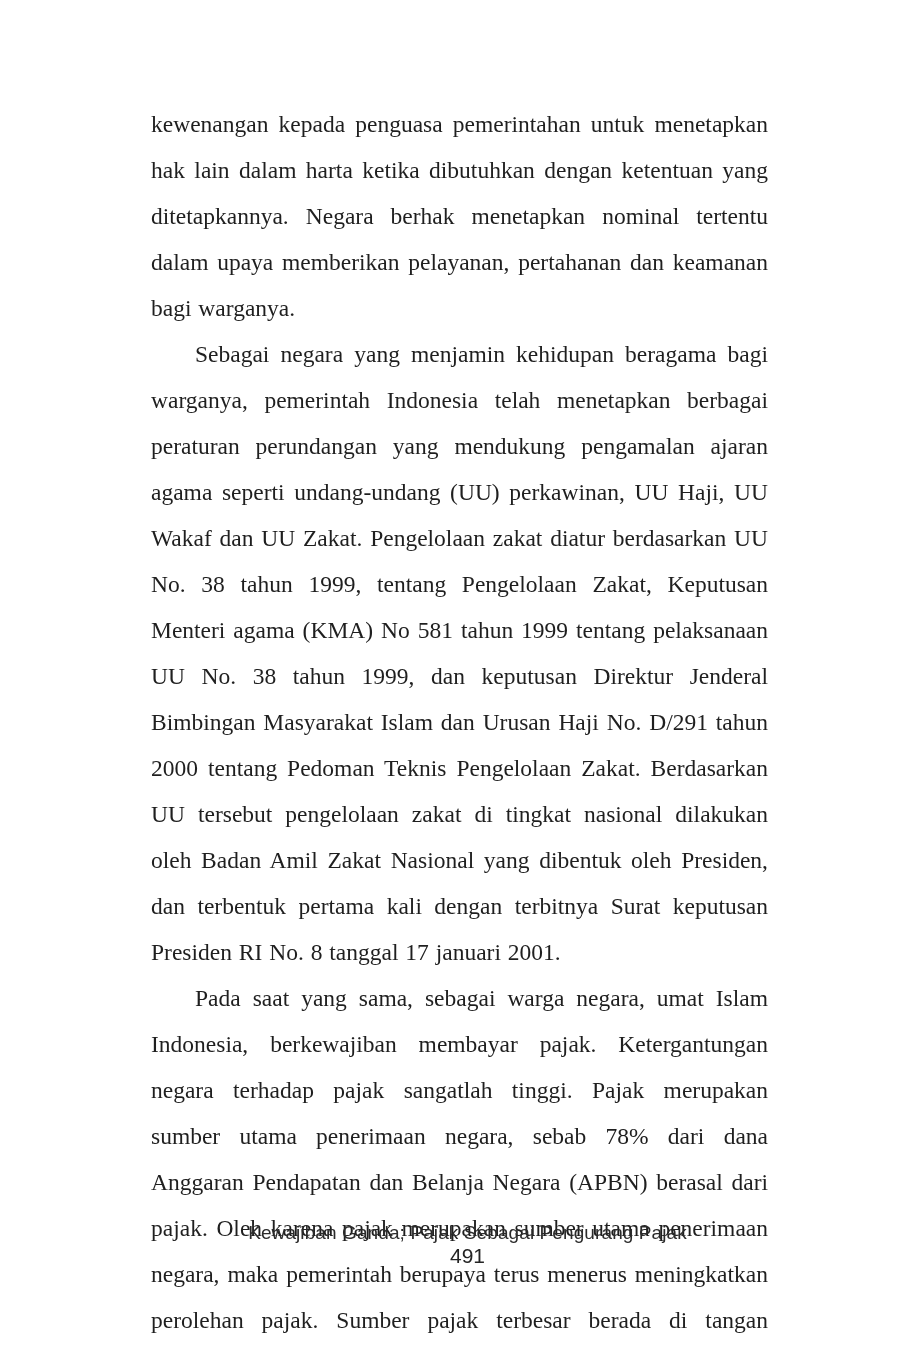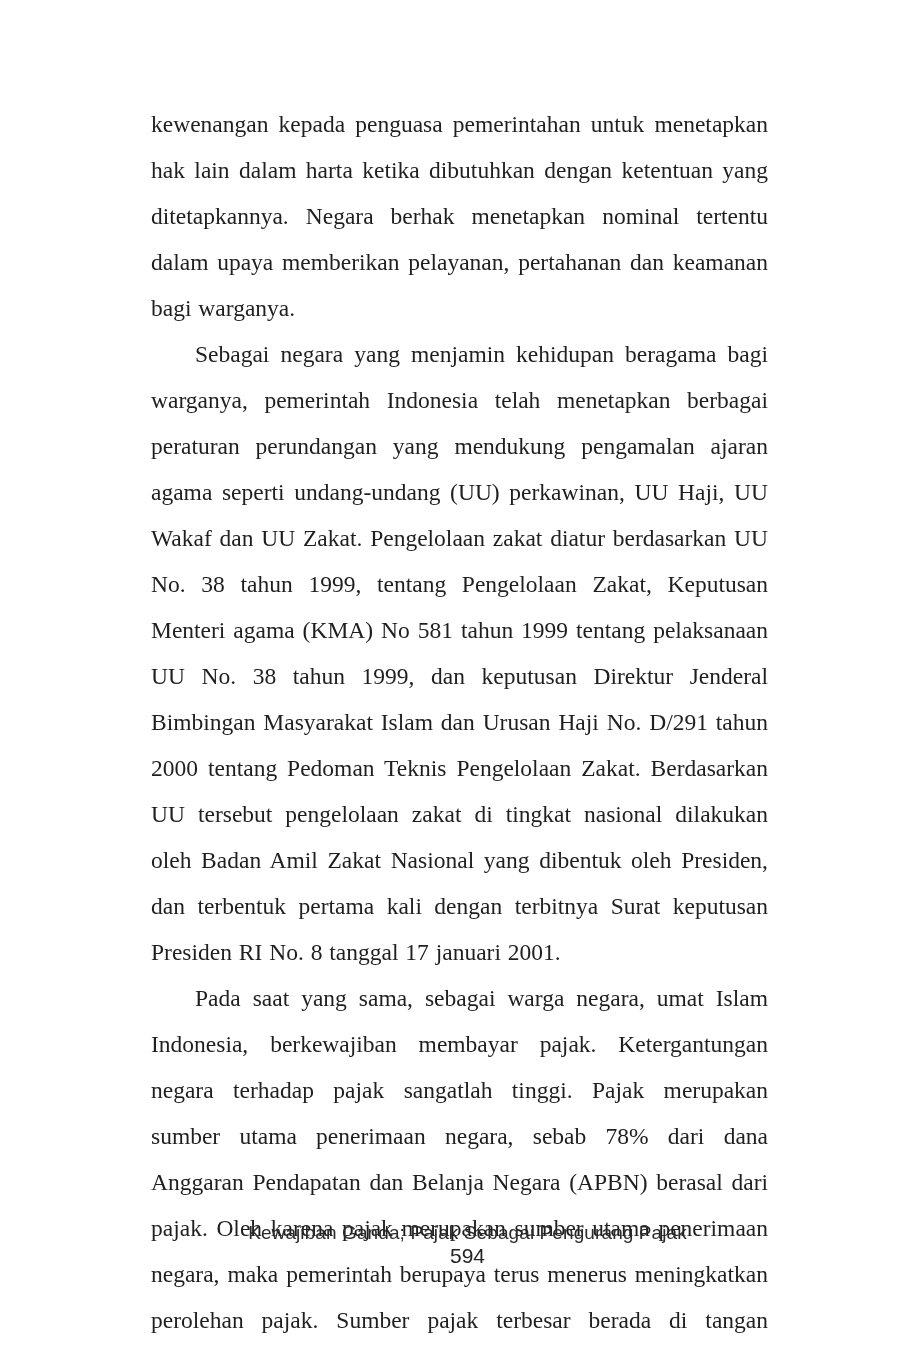--- a/index.html
+++ b/index.html
@@ -70,17 +70,17 @@
   <main class="page">
 
     <section class="text-block">
       <p class="para no-indent">kewenangan kepada penguasa pemerintahan untuk menetapkan hak lain dalam harta ketika dibutuhkan dengan ketentuan yang ditetapkannya. Negara berhak menetapkan nominal tertentu dalam upaya memberikan pelayanan, pertahanan dan keamanan bagi warganya.</p>
       <p class="para">Sebagai negara yang menjamin kehidupan beragama bagi warganya, pemerintah Indonesia telah menetapkan berbagai peraturan perundangan yang mendukung pengamalan ajaran agama seperti undang-undang (UU) perkawinan, UU Haji, UU Wakaf dan UU Zakat. Pengelolaan zakat diatur berdasarkan UU No. 38 tahun 1999, tentang Pengelolaan Zakat, Keputusan Menteri agama (KMA) No 581 tahun 1999 tentang pelaksanaan UU No. 38 tahun 1999, dan keputusan Direktur Jenderal Bimbingan Masyarakat Islam dan Urusan Haji No. D/291 tahun 2000 tentang Pedoman Teknis Pengelolaan Zakat. Berdasarkan UU tersebut pengelolaan zakat di tingkat nasional dilakukan oleh Badan Amil Zakat Nasional yang dibentuk oleh Presiden, dan terbentuk pertama kali dengan terbitnya Surat keputusan Presiden RI No. 8 tanggal 17 januari 2001.</p>
       <p class="para">Pada saat yang sama, sebagai warga negara, umat Islam Indonesia, berkewajiban membayar pajak. Ketergantungan negara terhadap pajak sangatlah tinggi. Pajak merupakan sumber utama penerimaan negara, sebab 78% dari dana Anggaran Pendapatan dan Belanja Negara (APBN) berasal dari pajak. Oleh karena pajak merupakan sumber utama penerimaan negara, maka pemerintah berupaya terus menerus meningkatkan perolehan pajak. Sumber pajak terbesar berada di tangan penduduk muslim yang berjumlah sekitar 87% dari total penduduk Indonesia. Dengan demikian umat Islam Indonesia memiliki kewajiban ganda. Tulisan ini akan menjelaskan kewajiban ganda tersebut dalam pandangan Al-Qur'an dan hadis, kesamaan,  perbedaan dan relasi antara keduanya.</p>
     </section>
 
     <footer class="page-footer">
       <span class="footer-title">Kewajiban Ganda; Pajak Sebagai Pengurang Pajak</span>
-      <span class="page-number">594</span>
+      <span class="page-number">491</span>
     </footer>
 
   </main>
 </div>
 
 </body></html>

